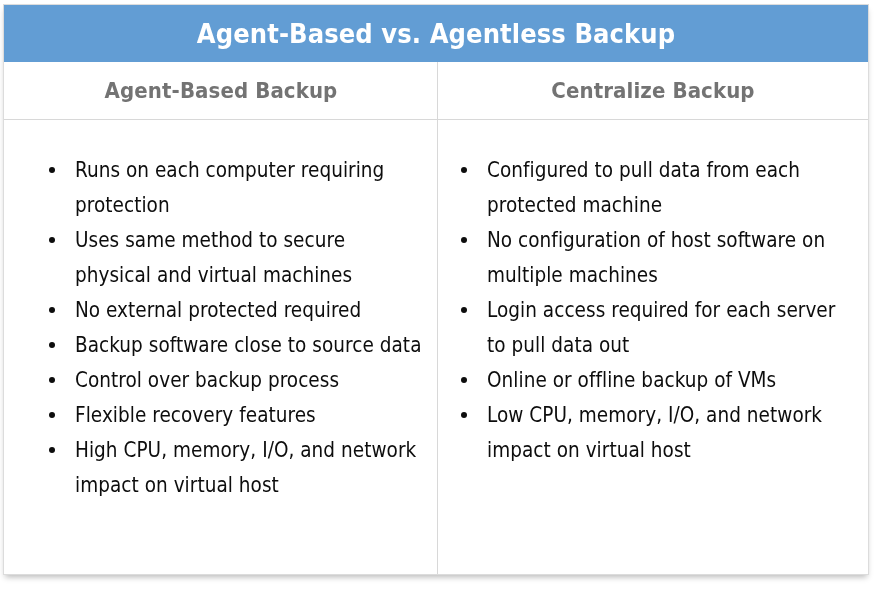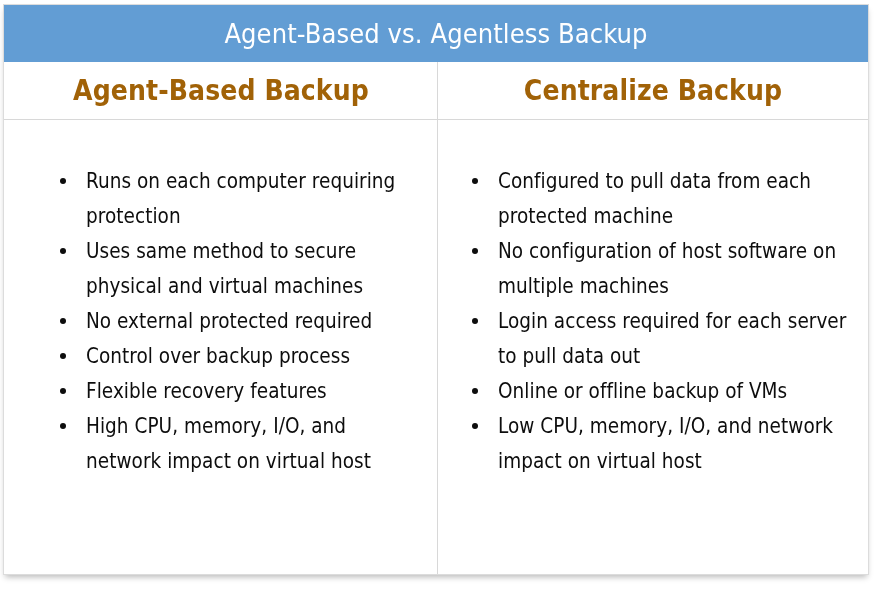--- a/index.html
+++ b/index.html
@@ -45,21 +45,21 @@
     height: 57px;
     background: #629dd4;
     display: flex;
     align-items: center;
     justify-content: center;
     box-sizing: border-box;
   }
   .title-text {
     color: #ffffff;
     font-size: 27px;
-    font-weight: 400;
+    font-weight: 700;
     letter-spacing: 0.1px;
     line-height: 1;
     white-space: nowrap;
     font-stretch: condensed;
   }
 
   
   .colhead-row {
     position: absolute;
     left: 0;
@@ -73,23 +73,23 @@
   .colhead {
     display: flex;
     align-items: center;
     justify-content: center;
     box-sizing: border-box;
     height: 100%;
   }
   .colhead.left  { width: 434px; }
   .colhead.right { width: 430px; }
   .colhead-text {
-    font-size: 28px;
+    font-size: 22px;
     font-weight: bold;
-    color: #a16207;
+    color: #737373;
     white-space: nowrap;
     letter-spacing: 0.1px;
     font-stretch: condensed;
   }
 
   
   .body-row {
     position: absolute;
     left: 0;
     top: 115px;
@@ -112,21 +112,21 @@
     left: 433px;
     top: 57px;
     width: 1px;
     height: 512px;
     background: #d8d8d8;
   }
 
   
   ul.bullets {
     list-style: none;
-    margin: 11px;
+    margin: 0;
     padding: 0;
   }
   ul.bullets > li {
     position: relative;
     padding-left: 30px;
     font-size: 20.5px;
     line-height: 35px;
     color: #0d0d0d;
     font-weight: 400;
     font-stretch: condensed;
@@ -182,20 +182,24 @@
           <li>
             <span class="bullet-dot"></span>
             <span class="li-text">Uses same method to secure physical and virtual machines</span>
           </li>
           <li>
             <span class="bullet-dot"></span>
             <span class="li-text">No external protected required</span>
           </li>
           <li>
             <span class="bullet-dot"></span>
+            <span class="li-text">Backup software close to source data</span>
+          </li>
+          <li>
+            <span class="bullet-dot"></span>
             <span class="li-text">Control over backup process</span>
           </li>
           <li>
             <span class="bullet-dot"></span>
             <span class="li-text">Flexible recovery features</span>
           </li>
           <li>
             <span class="bullet-dot"></span>
             <span class="li-text">High CPU, memory, I/O, and network impact on virtual host</span>
           </li>

